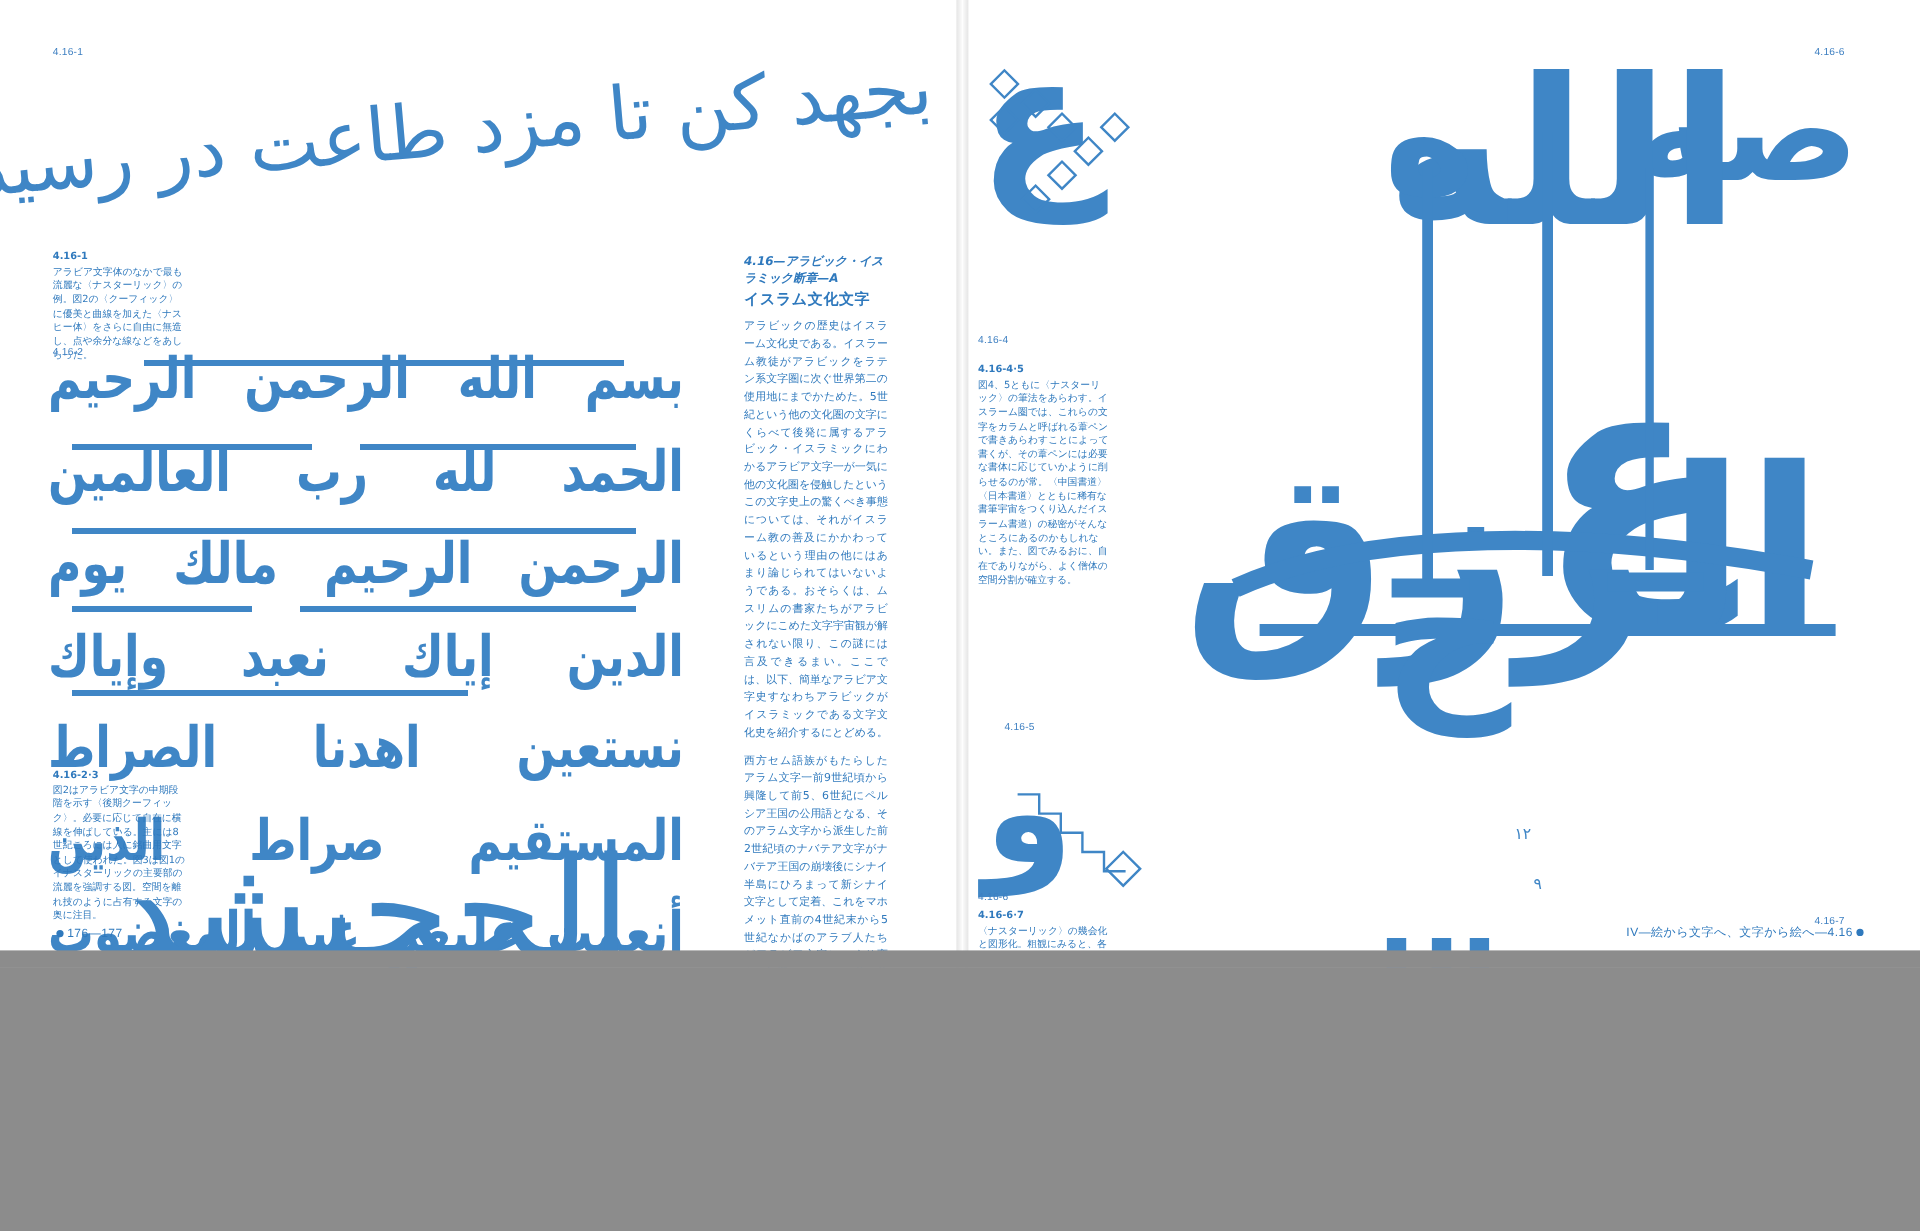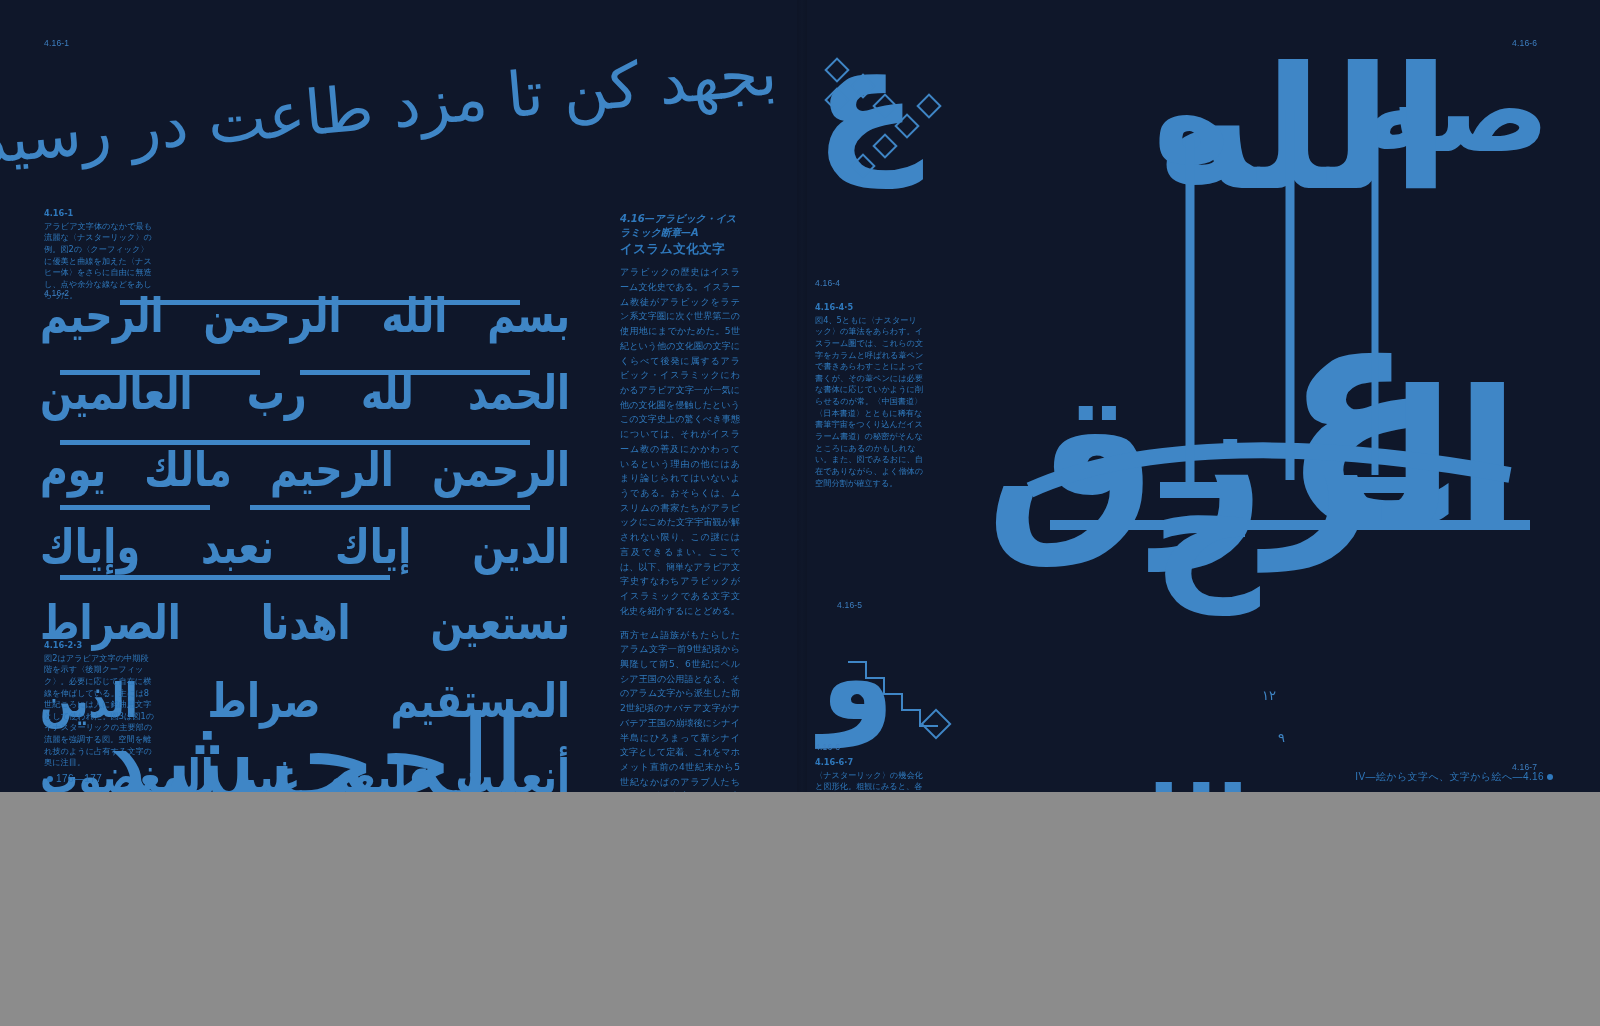--- a/index.html
+++ b/index.html
@@ -7,21 +7,21 @@
     padding: 0;
     background: #8c8c8c;
   }
   body {
     font-family: "Liberation Sans", sans-serif;
   }
   .spread {
     position: relative;
     width: 1600px;
     height: 806px;
-    background: #0f172a;
+    background: #ffffff;
     overflow: hidden;
   }
   
   .gutter {
     position: absolute;
     left: 797px;
     top: 0;
     width: 10px;
     height: 1026px;
     background: linear-gradient(to right, rgba(0,0,0,0.10), rgba(0,0,0,0.02) 45%, rgba(0,0,0,0.00) 50%, rgba(0,0,0,0.03) 60%, rgba(0,0,0,0.10));

